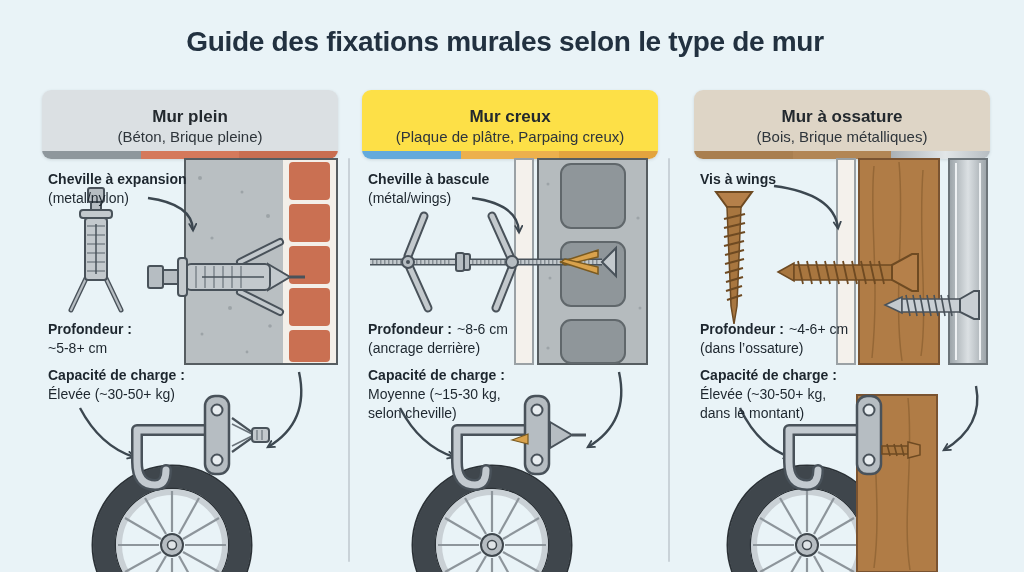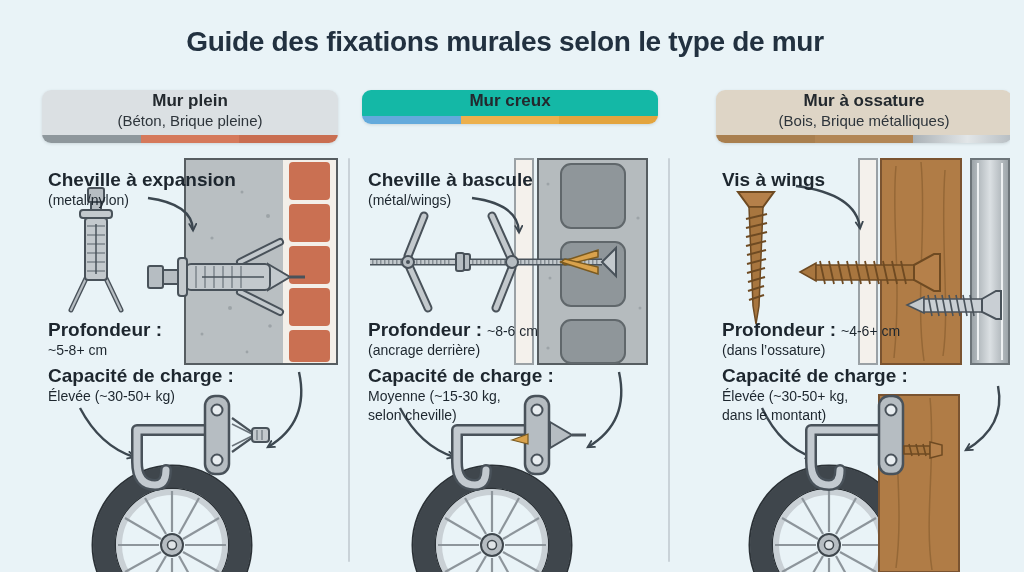--- a/index.html
+++ b/index.html
@@ -1,38 +1,38 @@
 <!DOCTYPE html>
 <html><head>
 <meta charset="utf-8">
 <style>
   html,body{margin:0;padding:0;background:#e9f3f7;font-family:"Liberation Sans",sans-serif;}
   .canvas{position:relative;width:1010px;height:572px;background:#e9f3f7;overflow:hidden;}
   .title{position:absolute;top:26px;left:0;width:100%;text-align:center;font-size:28px;
          font-weight:700;color:#223140;letter-spacing:-0.3px;}
   .col{position:absolute;top:90px;width:296px;height:482px;}
-  .col1{left:42px}.col2{left:362px}.col3{left:716px}
+  .col1{left:42px}.col2{left:362px}.col3{left:694px}
   .hdr{border-radius:9px;overflow:hidden;box-shadow:0 1px 3px rgba(40,60,70,.15);}
-  .hdr-body{padding:0 0 5px;text-align:center;}
+  .hdr-body{padding:16px 0 5px;text-align:center;}
   .col1 .hdr-body{background:#dbe0e3}
-  .col2 .hdr-body{background:#14b8a6}
+  .col2 .hdr-body{background:#fde047}
   .col3 .hdr-body{background:#ded5c6}
   .hdr-title{font-size:17px;font-weight:700;color:#23292e;line-height:21px;}
   .hdr-sub{font-size:15px;color:#2e353b;line-height:19px;text-align:center;}
   .stripe{display:flex;height:8px;}
   .stripe span{flex:1;}
   .col1 .s1{background:#8e979c}.col1 .s2{background:#d5795b}.col1 .s3{background:#c96e51}
   .col2 .s1{background:#64aadc}.col2 .s2{background:#ecb04d}.col2 .s3{background:#e3a43e}
   .col3 .s1{background:#a97f4f}.col3 .s2{background:#b28655}
   .col3 .s3{background:linear-gradient(90deg,#aab1b6,#e2e6e8 55%,#b6bdc2)}
   .divider{position:absolute;top:158px;height:404px;width:2px;background:#c9d2d8;border-radius:1px;}
   .d1{left:348px}.d2{left:668px}
   .illus{position:absolute;left:0;top:68px;}
   .tb{position:absolute;font-size:14px;color:#1d262e;line-height:19px;}
-  .tb b{font-size:19px;}
+  .tb b{font-size:14px;}
   .flabel{left:6px;top:80px;}
   .depth{left:6px;top:230px;}
   .cap{left:6px;top:276px;}
   .iv{margin-left:5px;}
 </style>
 </head>
 <body>
 
 <svg width="0" height="0" style="position:absolute" aria-hidden="true">
   <defs>
@@ -192,20 +192,21 @@
       <div><b>Capacité de charge :</b></div>
       <div>Élevée (~30-50+ kg)</div>
       <div></div>
     </div>
   </div>
 
   <div class="col col2">
     <div class="hdr">
       <div class="hdr-body">
         <div class="hdr-title">Mur creux</div>
+        <div class="hdr-sub">(Plaque de plâtre, Parpaing creux)</div>
       </div>
       <div class="stripe">
           <span class="s1"></span>
           <span class="s2"></span>
           <span class="s3"></span>
         </div>
     </div>
 
     <svg class="illus" width="296" height="414" viewBox="0 0 296 414">
 

